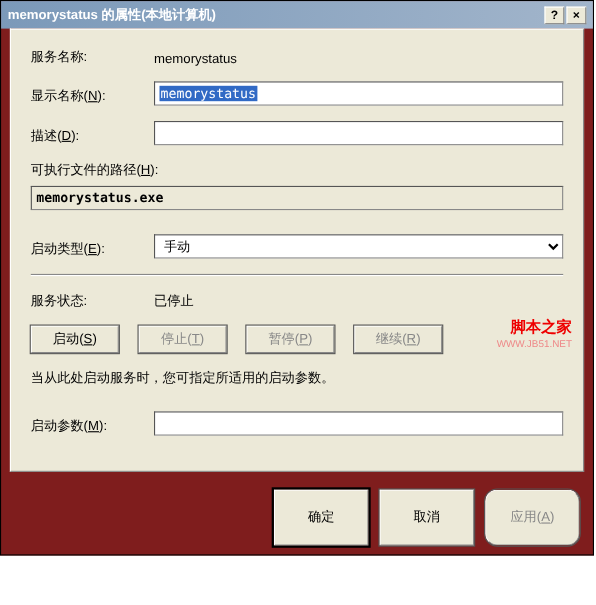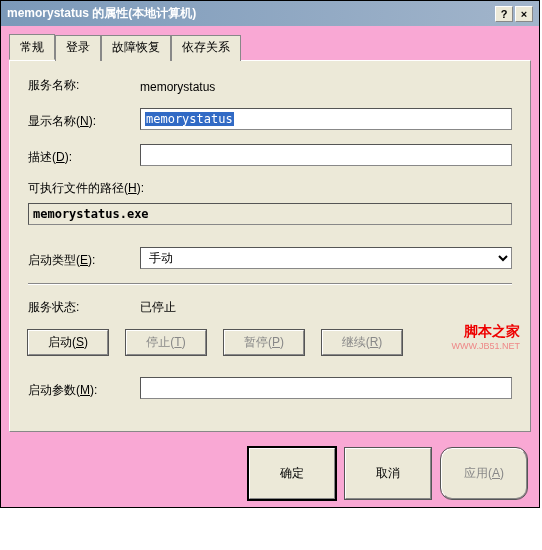--- a/index.html
+++ b/index.html
@@ -1,17 +1,17 @@
 <!DOCTYPE html>
 <html><head>
 <meta charset="utf-8">
 <style>
 * { box-sizing: border-box; margin: 0; padding: 0; }
 body { font-family: "Microsoft YaHei", SimSun, Arial, sans-serif; font-size: 12px; background: #fff; width: 542px; height: 550px; overflow: hidden; }
-.dialog { width: 540px; border: 1px solid #000; background: #f9a8d4; position: relative; }
+.dialog { width: 540px; border: 1px solid #000; background: #7f1d1d; position: relative; }
 .titlebar { background: linear-gradient(to right, #7b99b9, #a2b5cb); color: #fff; padding: 4px 6px; font-size: 12px; font-weight: bold; display: flex; align-items: center; }
 .titlebar-text { flex: 1; }
 .titlebar-btns { display: flex; gap: 2px; }
 .titlebar-btn { width: 18px; height: 16px; background: #ece9d8; border: 1px solid #fff; border-right-color: #888; border-bottom-color: #888; display: flex; align-items: center; justify-content: center; font-size: 11px; font-weight: bold; color: #000; cursor: pointer; font-family: Arial; }
 .tabs { display: flex; margin: 8px 8px 0 8px; position: relative; z-index: 2; }
 .tab { padding: 3px 10px; background: #ece9d8; border: 1px solid #888; border-bottom: none; margin-right: 0; cursor: pointer; position: relative; top: 1px; }
 .tab.active { background: #ece9d8; border-bottom: 1px solid #ece9d8; z-index: 3; top: 0; padding-top: 4px; }
 .tab-content { margin: 0 8px 8px 8px; border: 1px solid #888; border-top-color: #fff; border-left-color: #fff; background: #ece9d8; padding: 16px 18px 18px 18px; position: relative; }
 .row { display: flex; align-items: flex-end; margin-bottom: 14px; }
 .label { width: 112px; flex-shrink: 0; }
@@ -41,26 +41,20 @@
 
 <div class="dialog">
   <div class="titlebar">
     <span class="titlebar-text">memorystatus 的属性(本地计算机)</span>
     <div class="titlebar-btns">
       <div class="titlebar-btn">?</div>
       <div class="titlebar-btn">×</div>
     </div>
   </div>
 
-  <div class="tabs">
-    <div class="tab active">常规</div>
-    <div class="tab">登录</div>
-    <div class="tab">故障恢复</div>
-    <div class="tab">依存关系</div>
-  </div>
 
   <div class="tab-content">
 
     <div class="row">
       <div class="label">服务名称:</div>
       <div class="value">memorystatus</div>
     </div>
 
     <div class="row">
       <div class="label"><span>显示名称(</span><span class="underline">N</span><span>):</span></div>
@@ -95,20 +89,21 @@
       <div class="value">已停止</div>
     </div>
 
     <div class="btn-row">
       <button class="btn"><span>启动(</span><span class="underline">S</span><span>)</span></button>
       <button class="btn disabled"><span>停止(</span><span class="underline">T</span><span>)</span></button>
       <button class="btn disabled"><span>暂停(</span><span class="underline">P</span><span>)</span></button>
       <button class="btn disabled"><span>继续(</span><span class="underline">R</span><span>)</span></button>
     </div>
 
+    <div>当从此处启动服务时，您可指定所适用的启动参数。</div>
 
     <div class="row start-params">
       <div class="label"><span>启动参数(</span><span class="underline">M</span><span>):</span></div>
       <div class="value"><input class="text" value="" style=""></div>
     </div>
 
     <div class="watermark">
       <div class="wm1">脚本之家</div>
       <div class="wm2">WWW.JB51.NET</div>
     </div>

